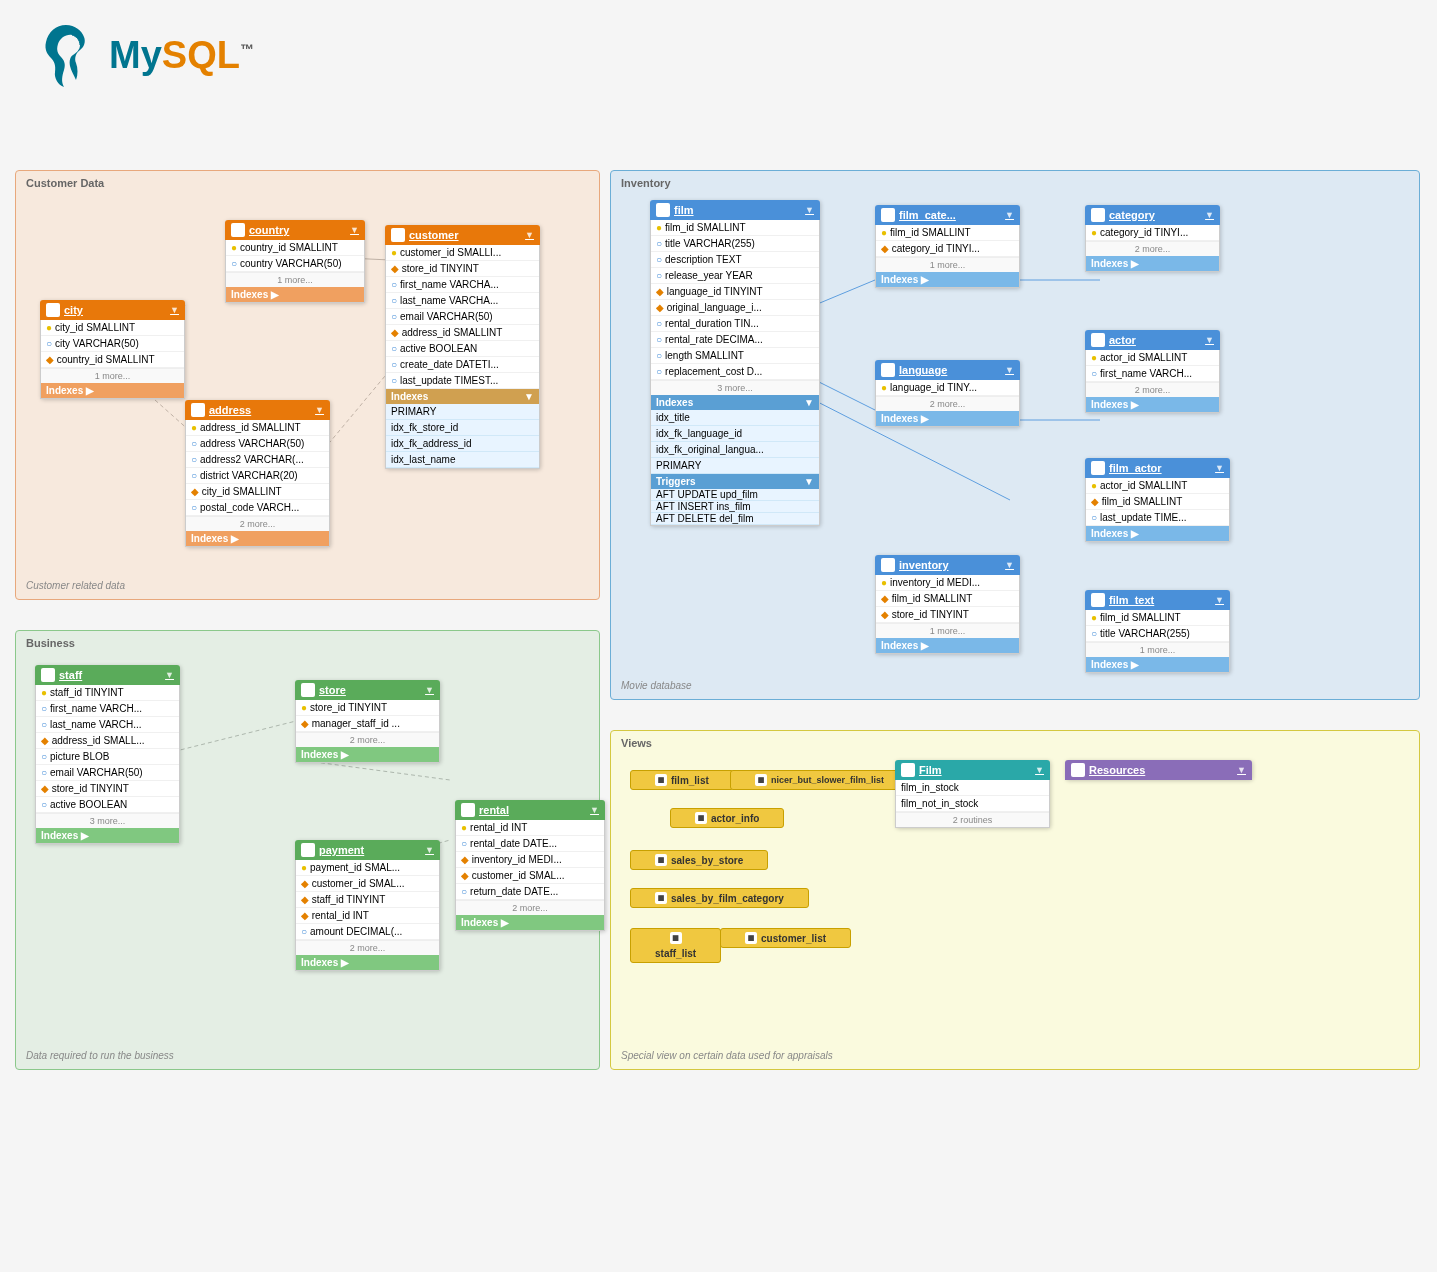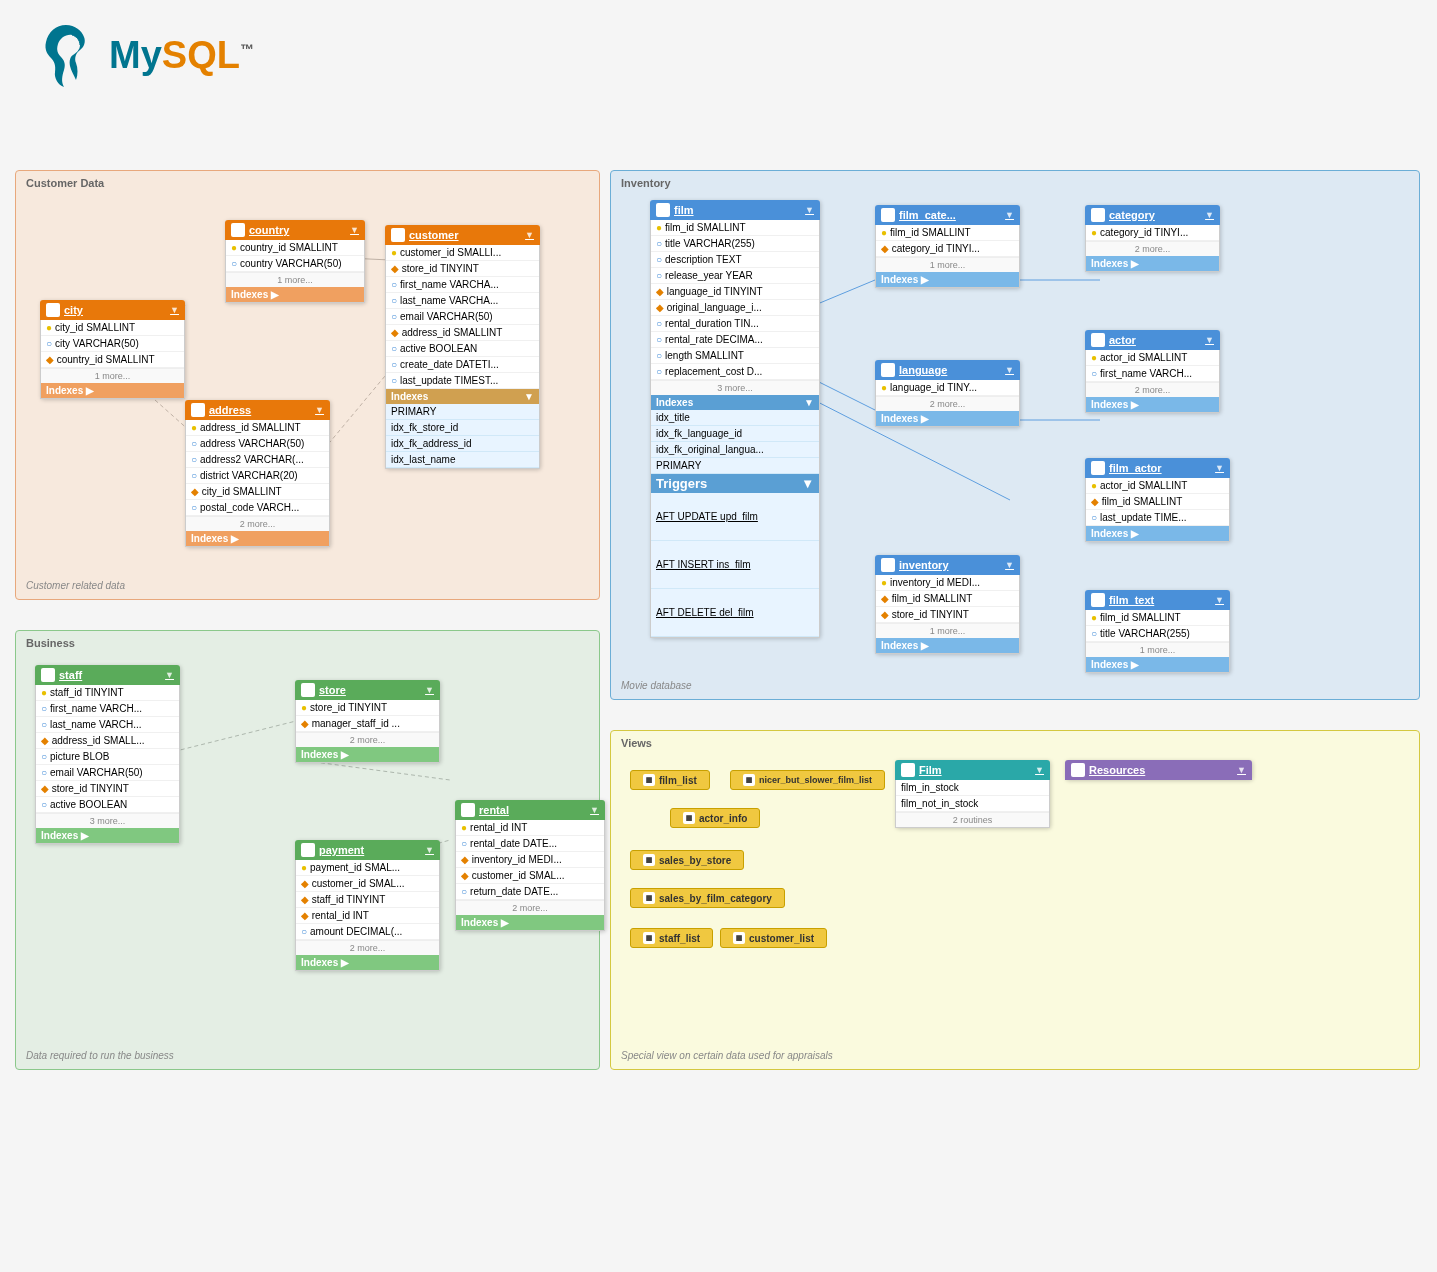--- a/index.html
+++ b/index.html
@@ -146,46 +146,45 @@
       background: #f9f9f9;
       border-top: 1px solid #eee;
     }
     .index-row {
       padding: 2px 5px;
       font-size: 10px;
       background: #e8f4ff;
       border-bottom: 1px solid #d0e8f8;
     }
     .trigger-row {
-      padding: 18px 5px;
+      padding: 0 5px;
       font-size: 10px;
       background: #e8f4ff;
       border-bottom: 1px solid #d0e8f8;
-      text-decoration: underline;
     }
 
     
     .header-orange { background: #e8780a; color: #fff; }
     .indexes-orange { background: #f0a060; color: #fff; font-weight: bold; font-size: 10px; padding: 2px 5px; }
 
     
     .header-blue { background: #4a90d9; color: #fff; }
     .indexes-blue { background: #7ab8e8; color: #fff; font-weight: bold; font-size: 10px; padding: 2px 5px; }
 
     
     .header-green { background: #5aab5a; color: #fff; }
     .indexes-green { background: #80c880; color: #fff; font-weight: bold; font-size: 10px; padding: 2px 5px; }
 
     
     .view-item {
       position: absolute;
       background: #f0c840;
       border: 1px solid #c8a000;
       border-radius: 3px;
-      padding: 3px 12px;
+      padding: 3px 24px;
       font-size: 10px;
       font-weight: bold;
       color: #333;
       display: flex;
       align-items: center;
       gap: 4px;
     }
     .view-icon {
       width: 12px;
       height: 12px;
@@ -461,21 +460,21 @@
 
     <div style="background:#5a9fd4;color:#fff;font-weight:bold;padding:2px 5px;font-size:10px;display:flex;align-items:center;">
       <span>Indexes</span>
         <span style="margin-left:auto;">▼</span>
     </div>
     <div class="index-row">idx_title</div>
     <div class="index-row">idx_fk_language_id</div>
     <div class="index-row">idx_fk_original_langua...</div>
     <div class="index-row">PRIMARY</div>
 
-    <div style="background:#5a9fd4;color:#fff;font-weight:bold;padding:2px 5px;font-size:13px;display:flex;align-items:center;">
+    <div style="background:#5a9fd4;color:#fff;font-weight:bold;padding:2px 5px;font-size:10px;display:flex;align-items:center;">
       <span>Triggers</span>
         <span style="margin-left:auto;">▼</span>
     </div>
     <div class="trigger-row">AFT UPDATE upd_film</div>
     <div class="trigger-row">AFT INSERT ins_film</div>
     <div class="trigger-row">AFT DELETE del_film</div>
   </div>
 </div>
 
 <div class="table-card" style="left:875px;top:205px;width:145px;">
@@ -763,21 +762,21 @@
 <div class="view-item" style="left:630px;top:850px;">
   <span class="view-icon">▦</span>
   <span>sales_by_store</span>
 </div>
 
 <div class="view-item" style="left:630px;top:888px;">
   <span class="view-icon">▦</span>
   <span>sales_by_film_category</span>
 </div>
 
-<div class="view-item" style="left:630px;top:928px;">
+<div class="view-item" style="left:630px;top:928px;flex-direction:column;">
   <span class="view-icon">▦</span>
   <span>staff_list</span>
 </div>
 
 <div class="view-item" style="left:720px;top:928px;">
   <span class="view-icon">▦</span>
   <span>customer_list</span>
 </div>
 
 <div class="resource-card" style="left:895px;top:760px;width:155px;">

